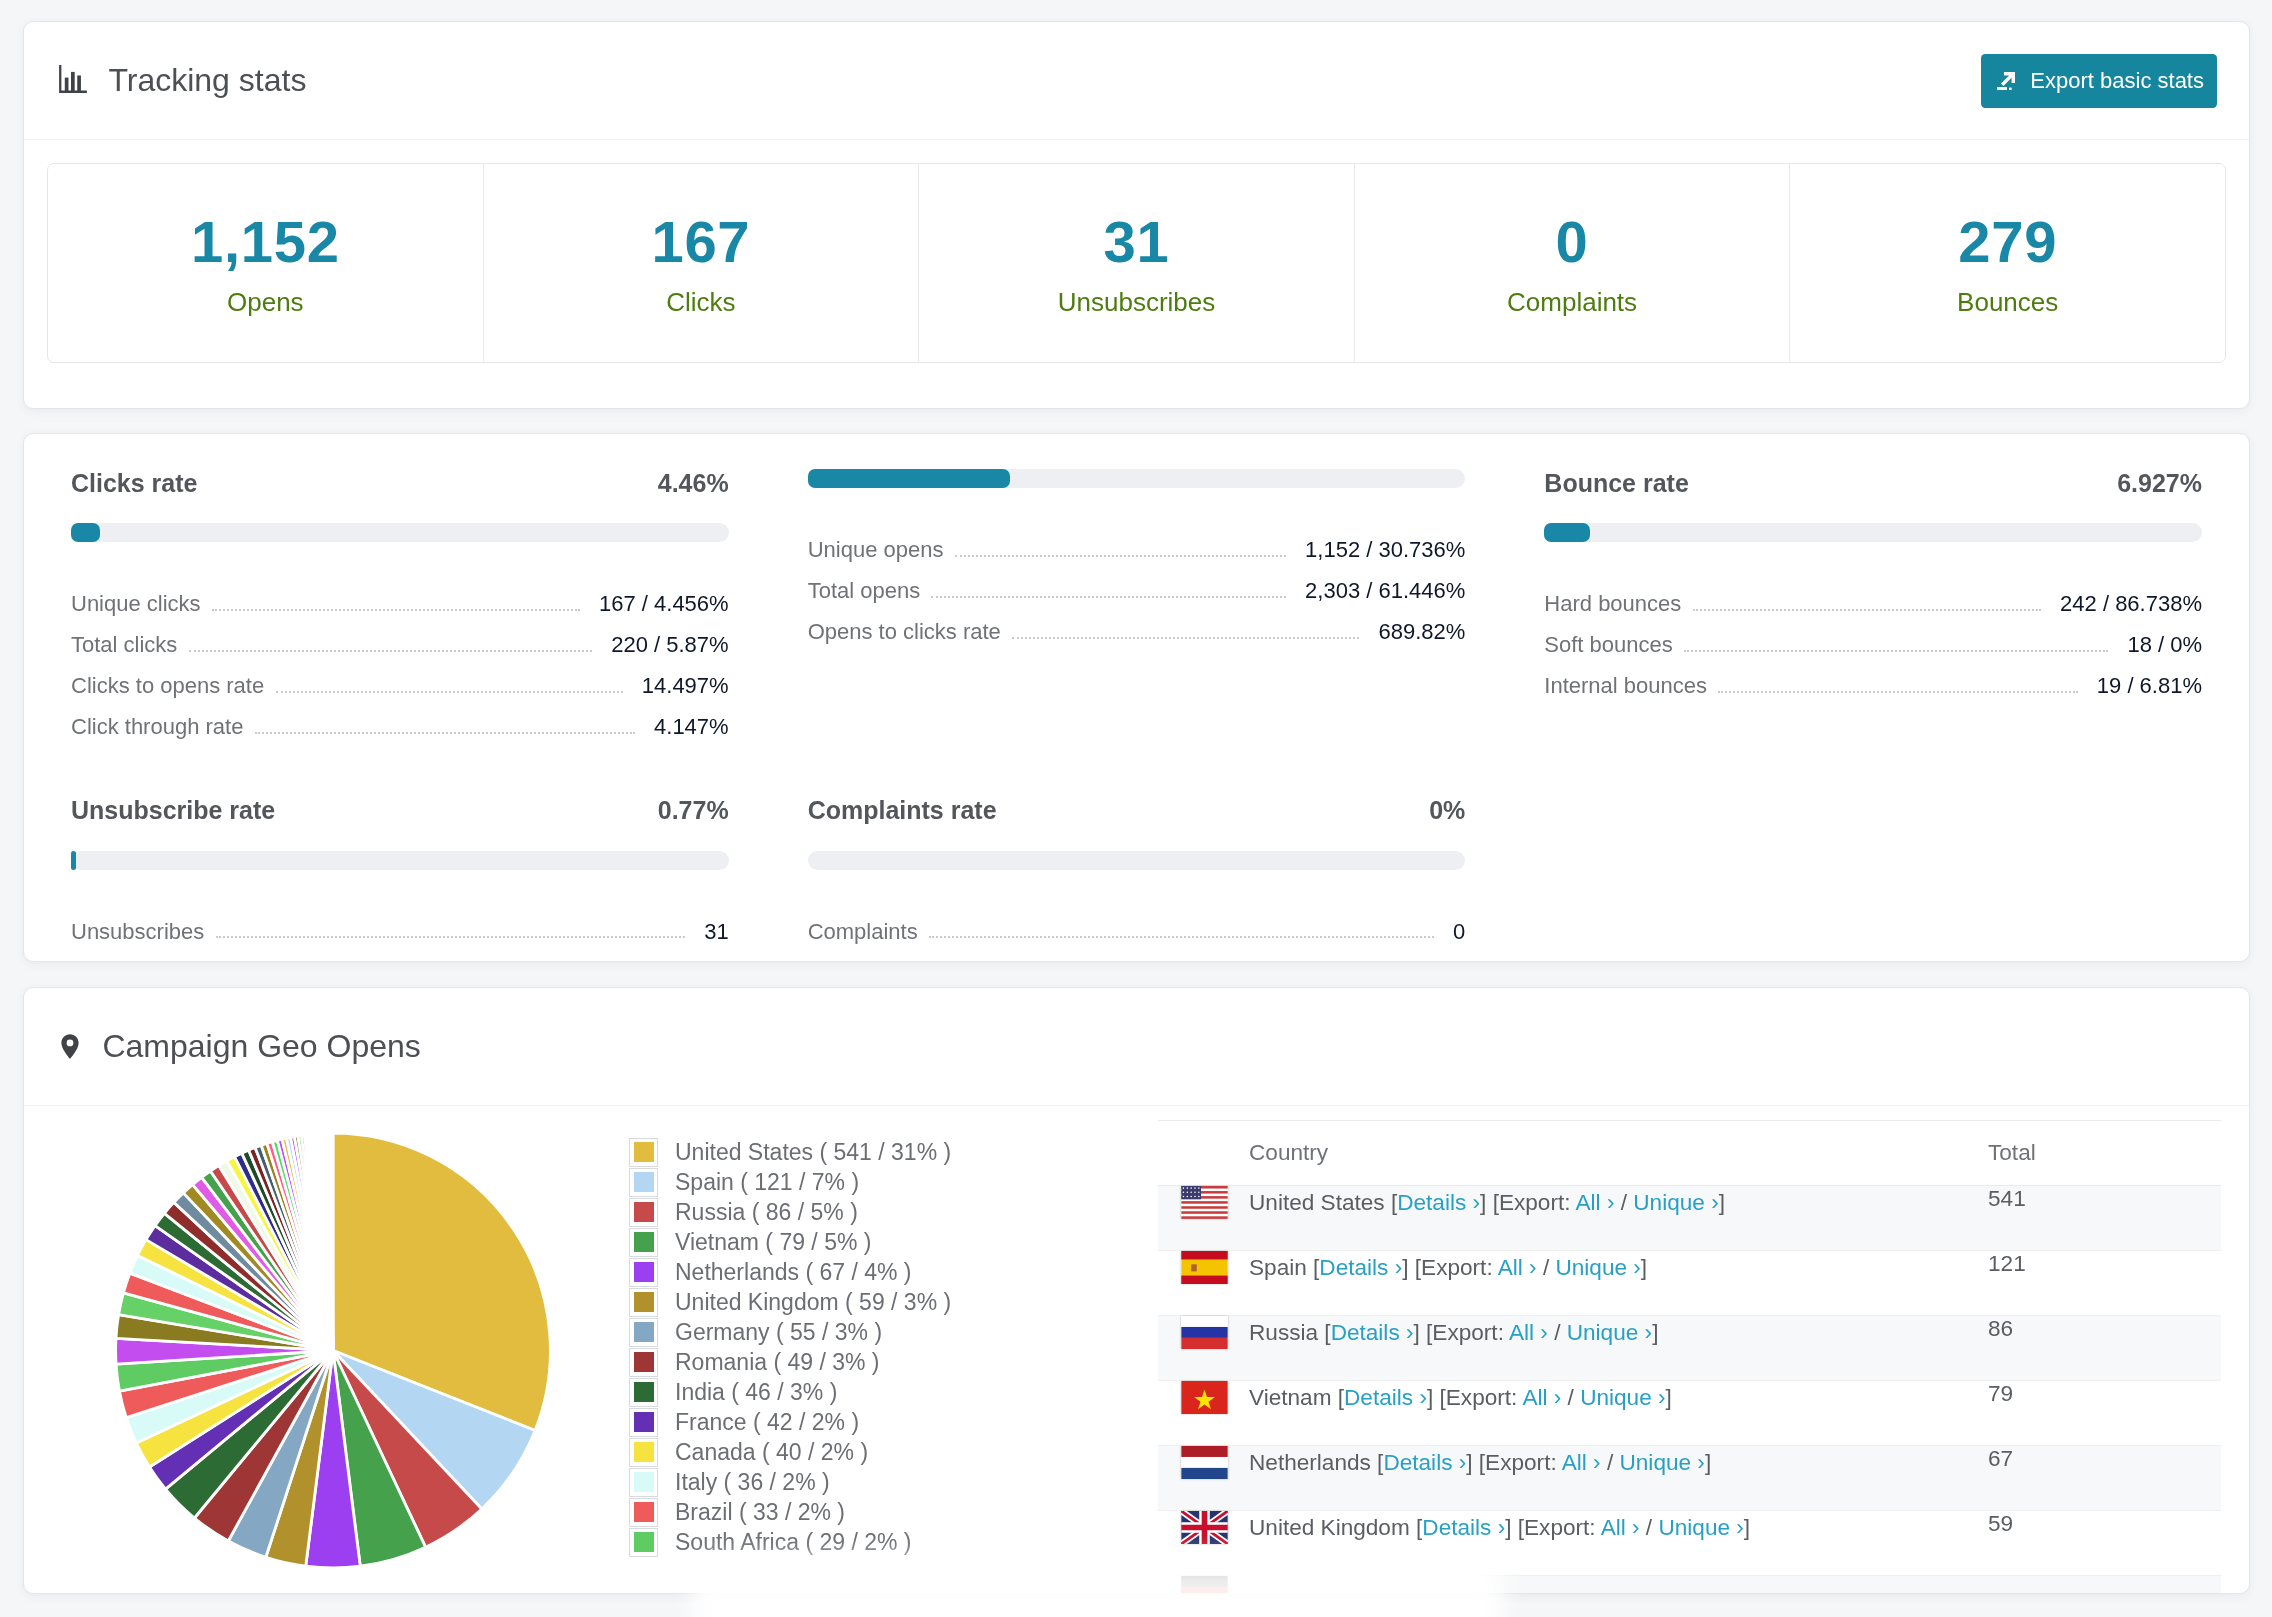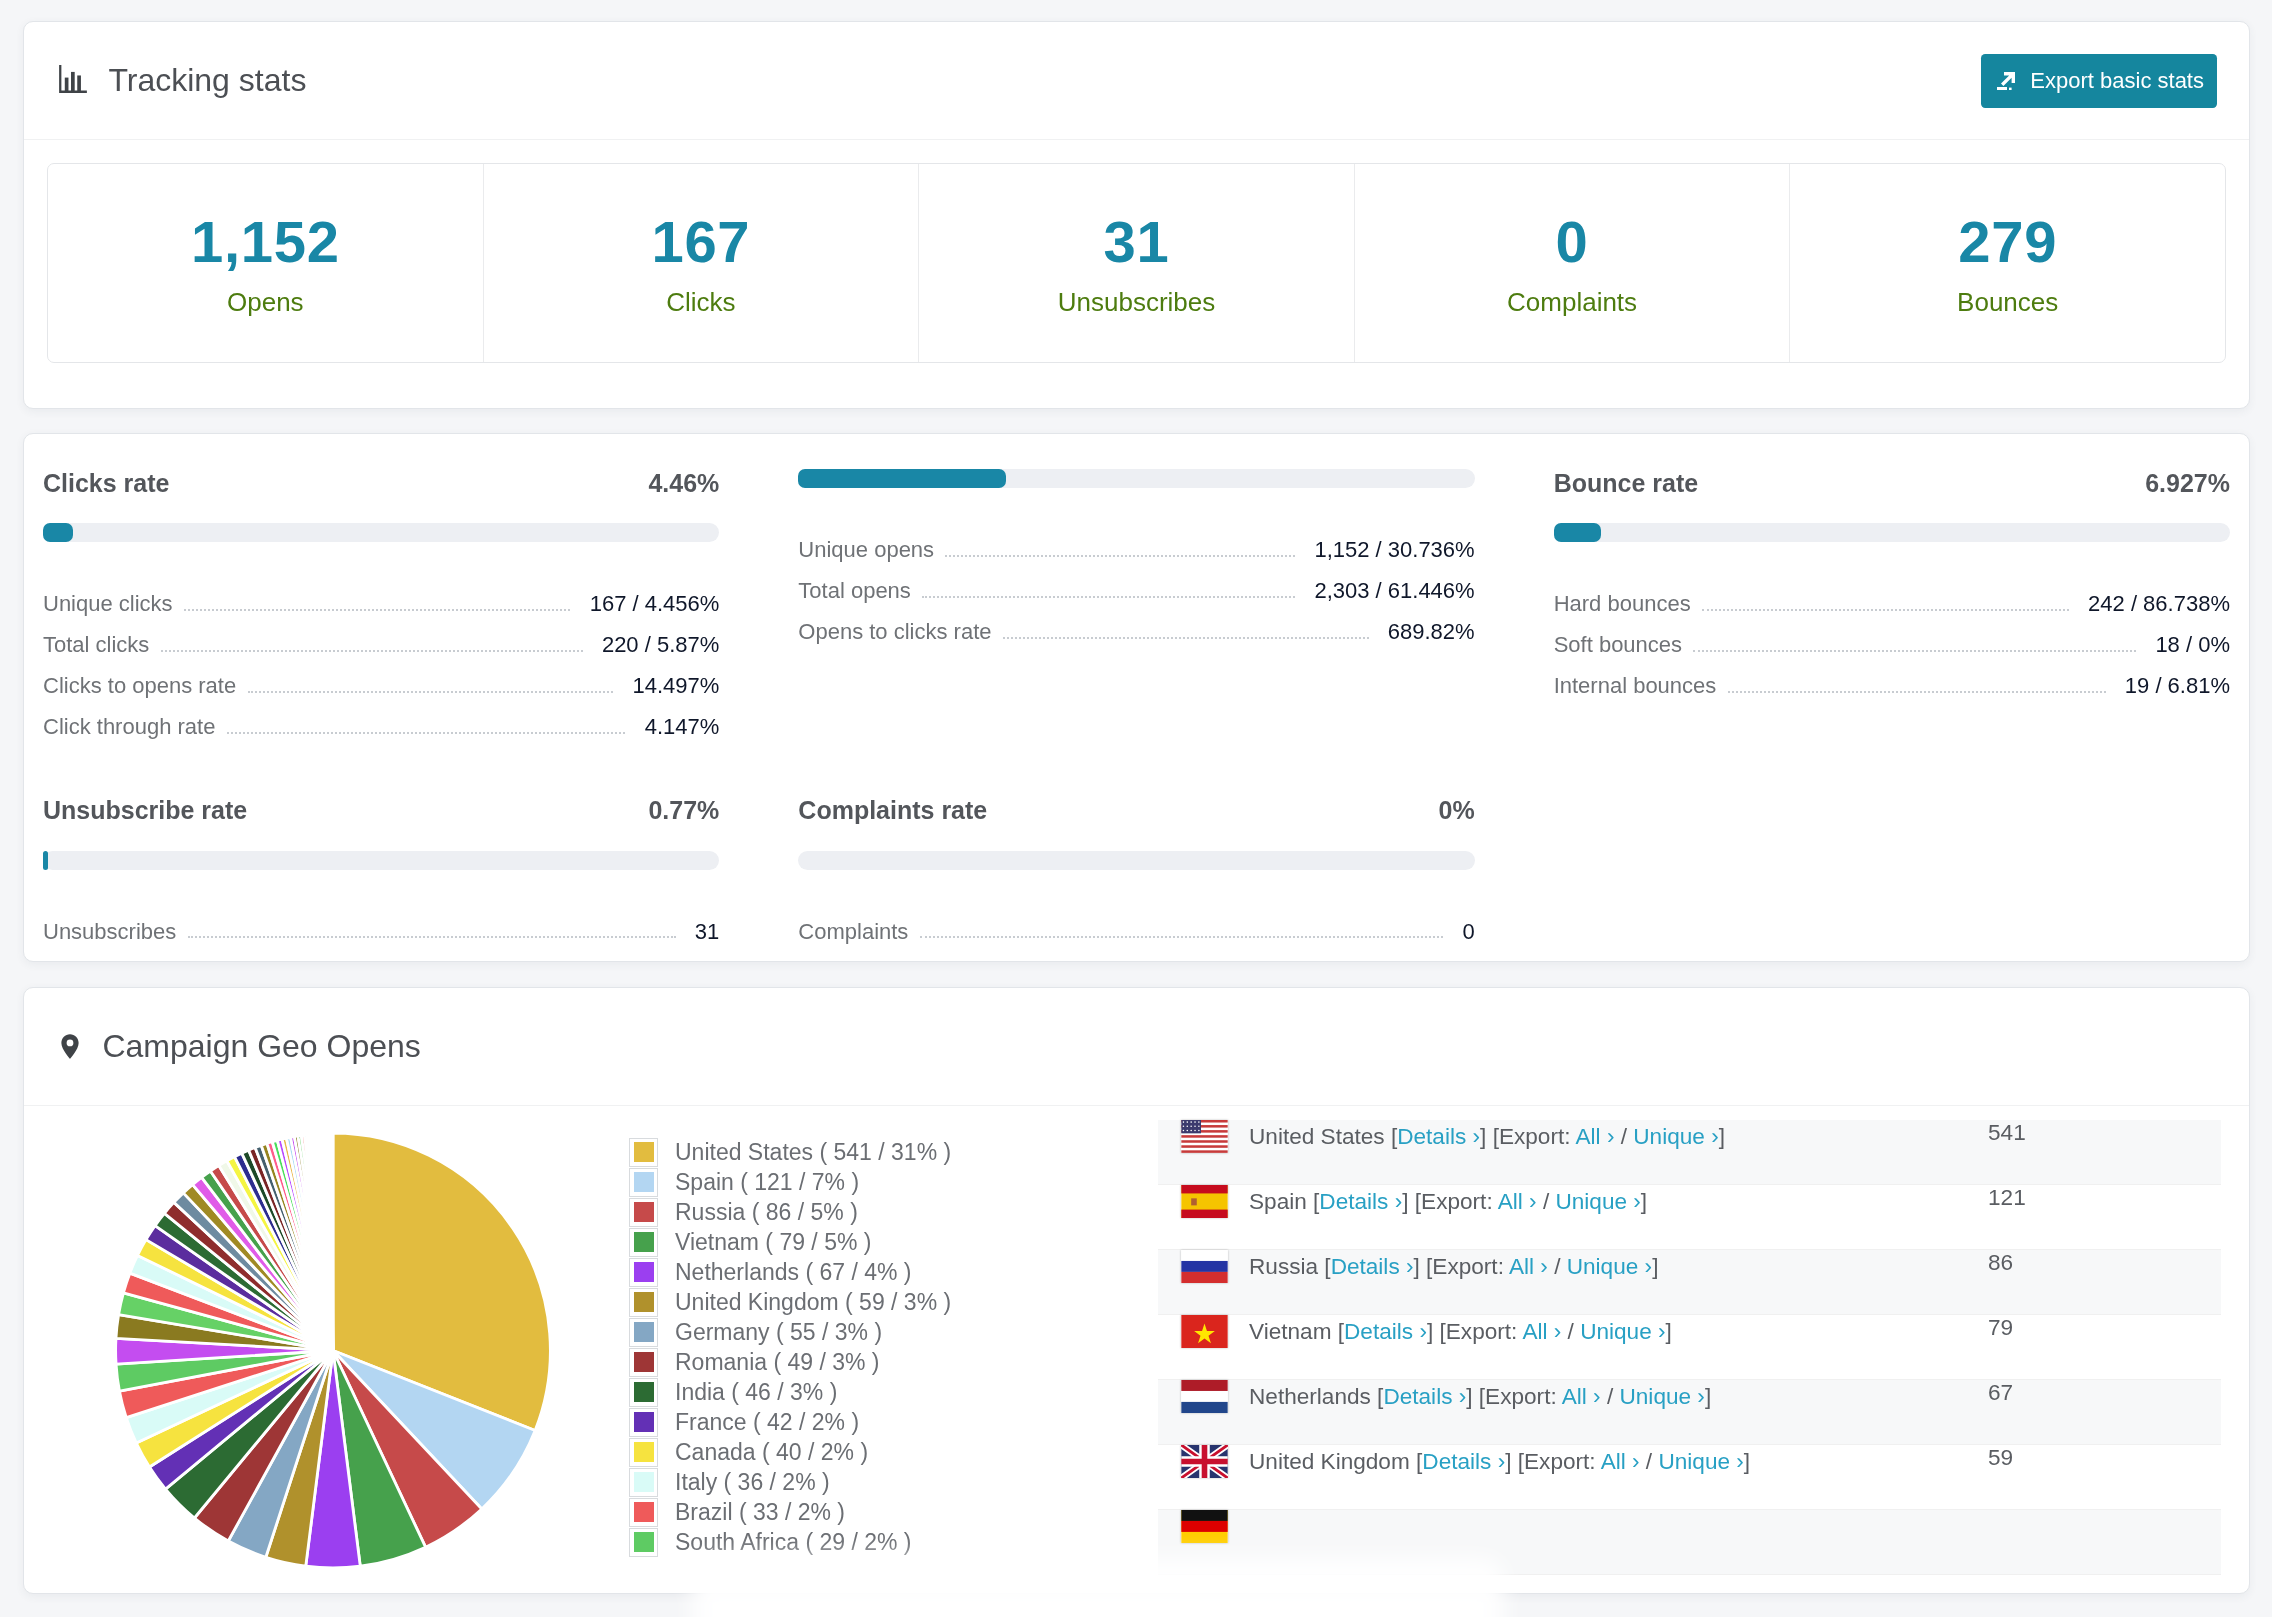--- a/index.html
+++ b/index.html
@@ -21,21 +21,21 @@
   .export-btn{
     margin-left:auto;background:#15869e;color:#fff;border:none;border-radius:4.2px;
     font-family:inherit;font-size:22px;padding:14px 13px;display:flex;align-items:center;gap:12.7px;cursor:pointer;
   }
   #summary-boxes{margin:23px;border:1.4px solid #e4e6e9;border-radius:7px;display:flex;height:198px;background:#fff;}
   .stat-cell{flex:1;display:flex;flex-direction:column;justify-content:center;align-items:center;gap:11.3px;border-right:1.4px solid #eaebed;}
   .stat-cell:last-child{border-right:none;}
   .stat-value{font-size:58px;font-weight:bold;color:#1987a6;letter-spacing:0.7px;}
   .stat-label{font-size:26px;color:#4d7c0f;}
 
-  #card-rates{margin-top:24px;height:529px;padding:35px 19px;}
+  #card-rates{margin-top:24px;height:529px;padding:35px 47px;}
   #rates-grid{display:grid;grid-template-columns:1fr 1fr 1fr;column-gap:79px;row-gap:56px;}
   .rate-head{display:flex;justify-content:space-between;align-items:baseline;margin-bottom:25.4px;}
   .rate-title,.rate-value{font-size:25px;font-weight:bold;color:#53565b;}
   .rate-bar{height:19px;background:#edeff3;border-radius:10px;margin-bottom:34px;position:relative;}
   .rate-fill{position:absolute;left:0;top:0;height:100%;background:#1987a6;border-radius:7px;}
   .rate-row{display:flex;align-items:flex-end;height:41px;font-size:22px;color:#6f7276;}
   .rr-dots{flex:1;border-bottom:2.1px dotted #c8ccd1;margin:0 11.3px 6.4px;}
   .rr-value{white-space:nowrap;color:#0f172a;margin-left:8px;}
 
   #card-geo{margin-top:25.4px;height:607px;}
@@ -337,20 +337,24 @@
         <li class="legend-item">
           <span class="legend-swatch" style="background-color: rgb(239, 90, 90);"></span>
           <span class="legend-label">Brazil ( 33 / 2% )</span>
         </li>
         <li class="legend-item">
           <span class="legend-swatch" style="background-color: rgb(94, 203, 99);"></span>
           <span class="legend-label">South Africa ( 29 / 2% )</span>
         </li>
       </ul>
     <div class="geo-table">
+      <div class="gt-header">
+        <div class="gt-country-head">Country</div>
+        <div class="gt-total-head">Total</div>
+      </div>
       <div id="gt-rows">
           <div class="gt-row stripe">
             <div class="country-cell">
               <svg class="flag" viewBox="0 0 66 47">
                 <rect width="66" height="47" fill="#fff"></rect>
                 <g fill="#c73b3b">
                   <rect y="0" width="66" height="3.6"></rect>
                   <rect y="7.2" width="66" height="3.6"></rect>
                   <rect y="14.4" width="66" height="3.6"></rect>
                   <rect y="21.6" width="66" height="3.6"></rect>

